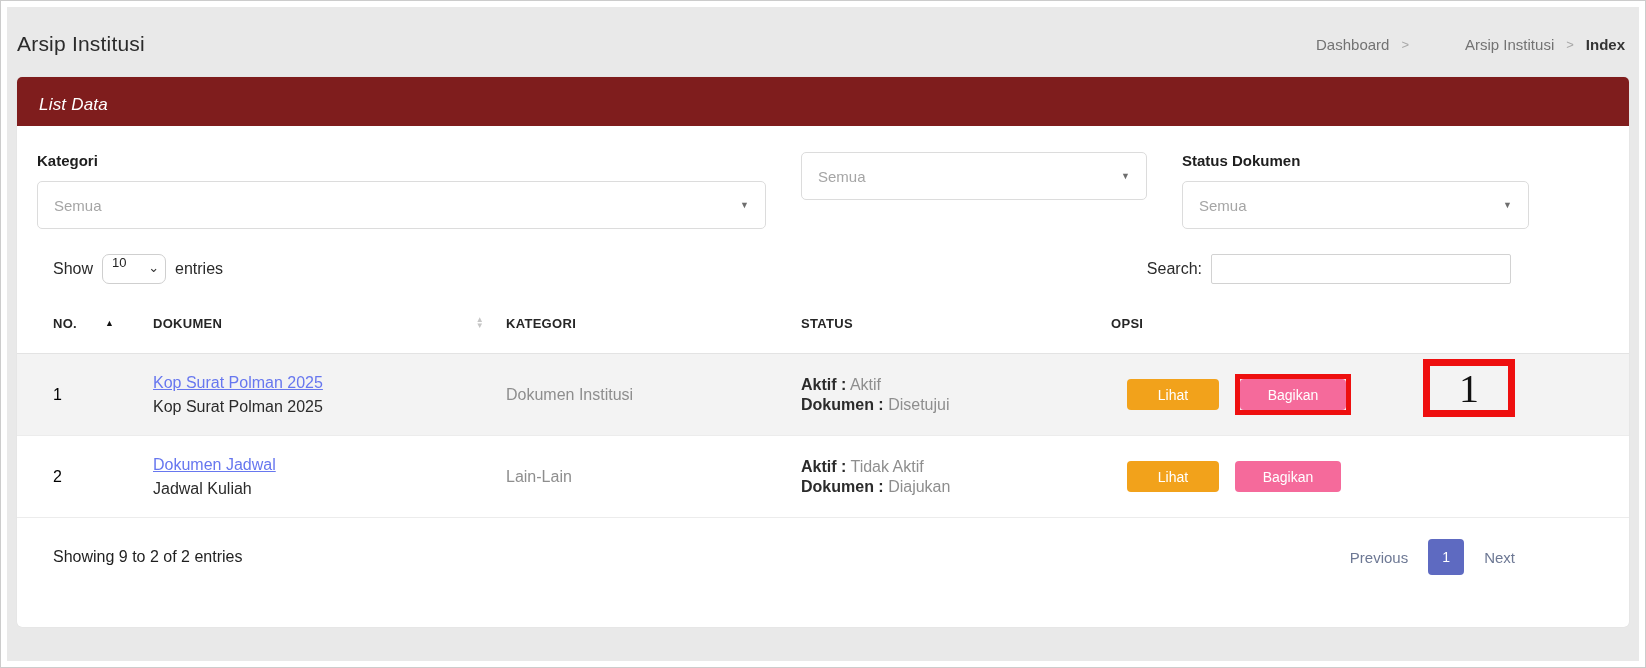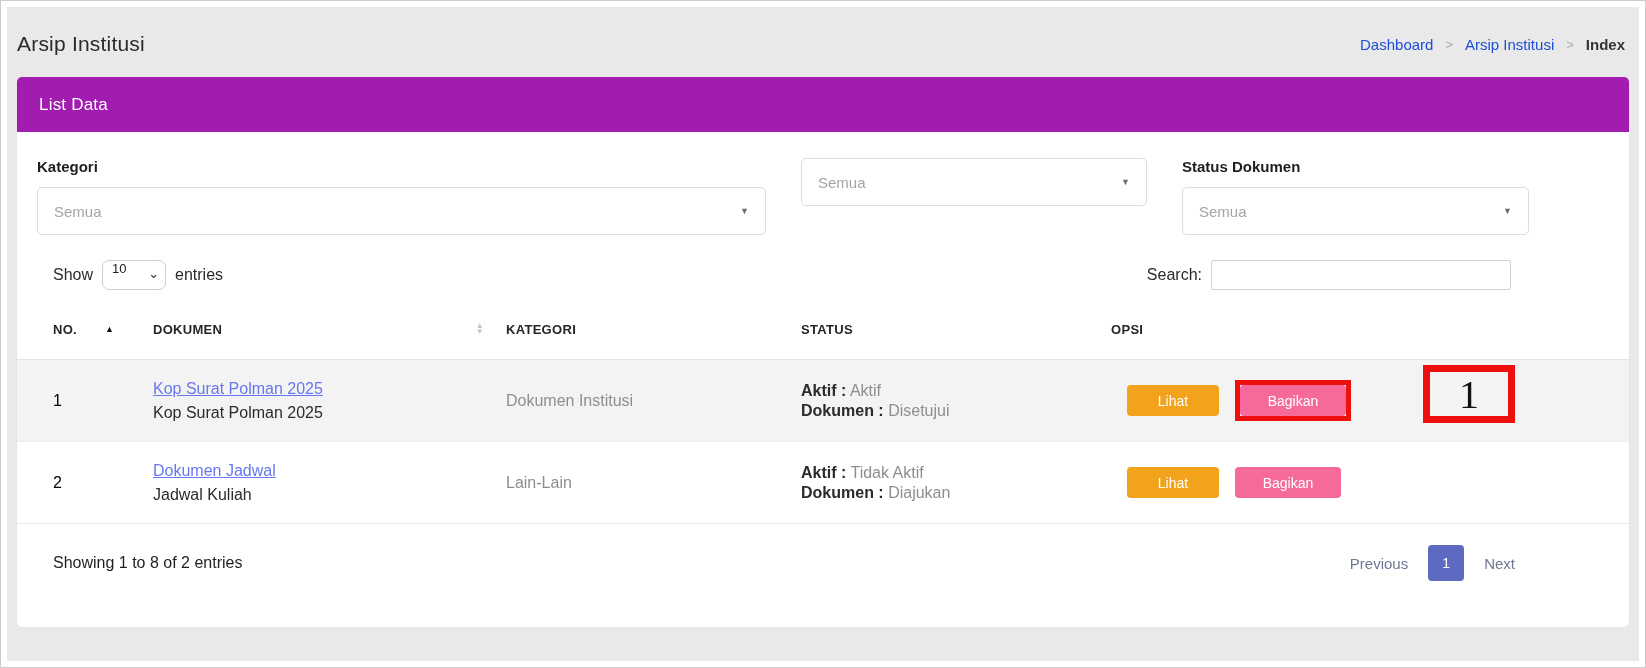--- a/index.html
+++ b/index.html
@@ -14,33 +14,33 @@
     position:absolute; left:6px; top:6px; right:6px; bottom:6px;
     background:#e9e9e9;
   }
   
   .page-header {
     display:flex; justify-content:space-between; align-items:center;
     padding:18px 14px 0 10px; height:56px;
   }
   .page-title { font-size:21px; font-weight:500; color:#2b2b2b; letter-spacing:0.2px; }
   .breadcrumb { display:flex; align-items:center; gap:12px; font-size:15px; color:#9c9c9c; }
-  .breadcrumb a { color:#1d4ed8; text-decoration:none; cursor:pointer; }
+  .breadcrumb a { color:#737373; text-decoration:none; cursor:pointer;margin-left:44px; }
   .breadcrumb .sep { color:#a8a8a8; font-size:13px; }
   .breadcrumb .current { color:#343434; font-weight:600; }
 
   
   .card {
     margin:14px 10px 0 10px; background:#ffffff; border-radius:5px;
     box-shadow:0 0 1px rgba(0,0,0,0.12); height:550px; position:relative;
   }
   .card-header {
-    background:#a21caf; color:#ffffff; height:55px; line-height:55px;
+    background:#7f1d1d; color:#ffffff; height:49px; line-height:55px;
     padding-left:22px; font-size:17px; font-weight:500;
-    border-radius:5px 5px 0 0; letter-spacing:0.2px;
+    border-radius:5px 5px 0 0; letter-spacing:0.2px;font-style:italic;
   }
 
   
   .filters {
     display:flex; justify-content:space-between;
     padding:26px 100px 0 20px;
   }
   .filter label { display:block; font-weight:700; font-size:15px; color:#1e1e1e; margin-bottom:12px; }
   .select-box {
     height:48px; border:1px solid #dcdcdc; border-radius:5px; background:#fff;
@@ -243,21 +243,21 @@
             <div class="opsi-wrap">
               <button class="btn btn-lihat">Lihat</button>
               <button class="btn btn-bagikan">Bagikan</button>
             </div>
           </td>
         </tr>
       </tbody>
     </table>
 
     <div class="card-footer">
-      <div class="info-text">Showing 1 to 8 of 2 entries</div>
+      <div class="info-text">Showing 9 to 2 of 2 entries</div>
       <div class="pagination">
         <span class="pg-link">Previous</span>
         <span class="page-active">1</span>
         <span class="pg-link">Next</span>
       </div>
     </div>
   </div>
 
 </div>
 

